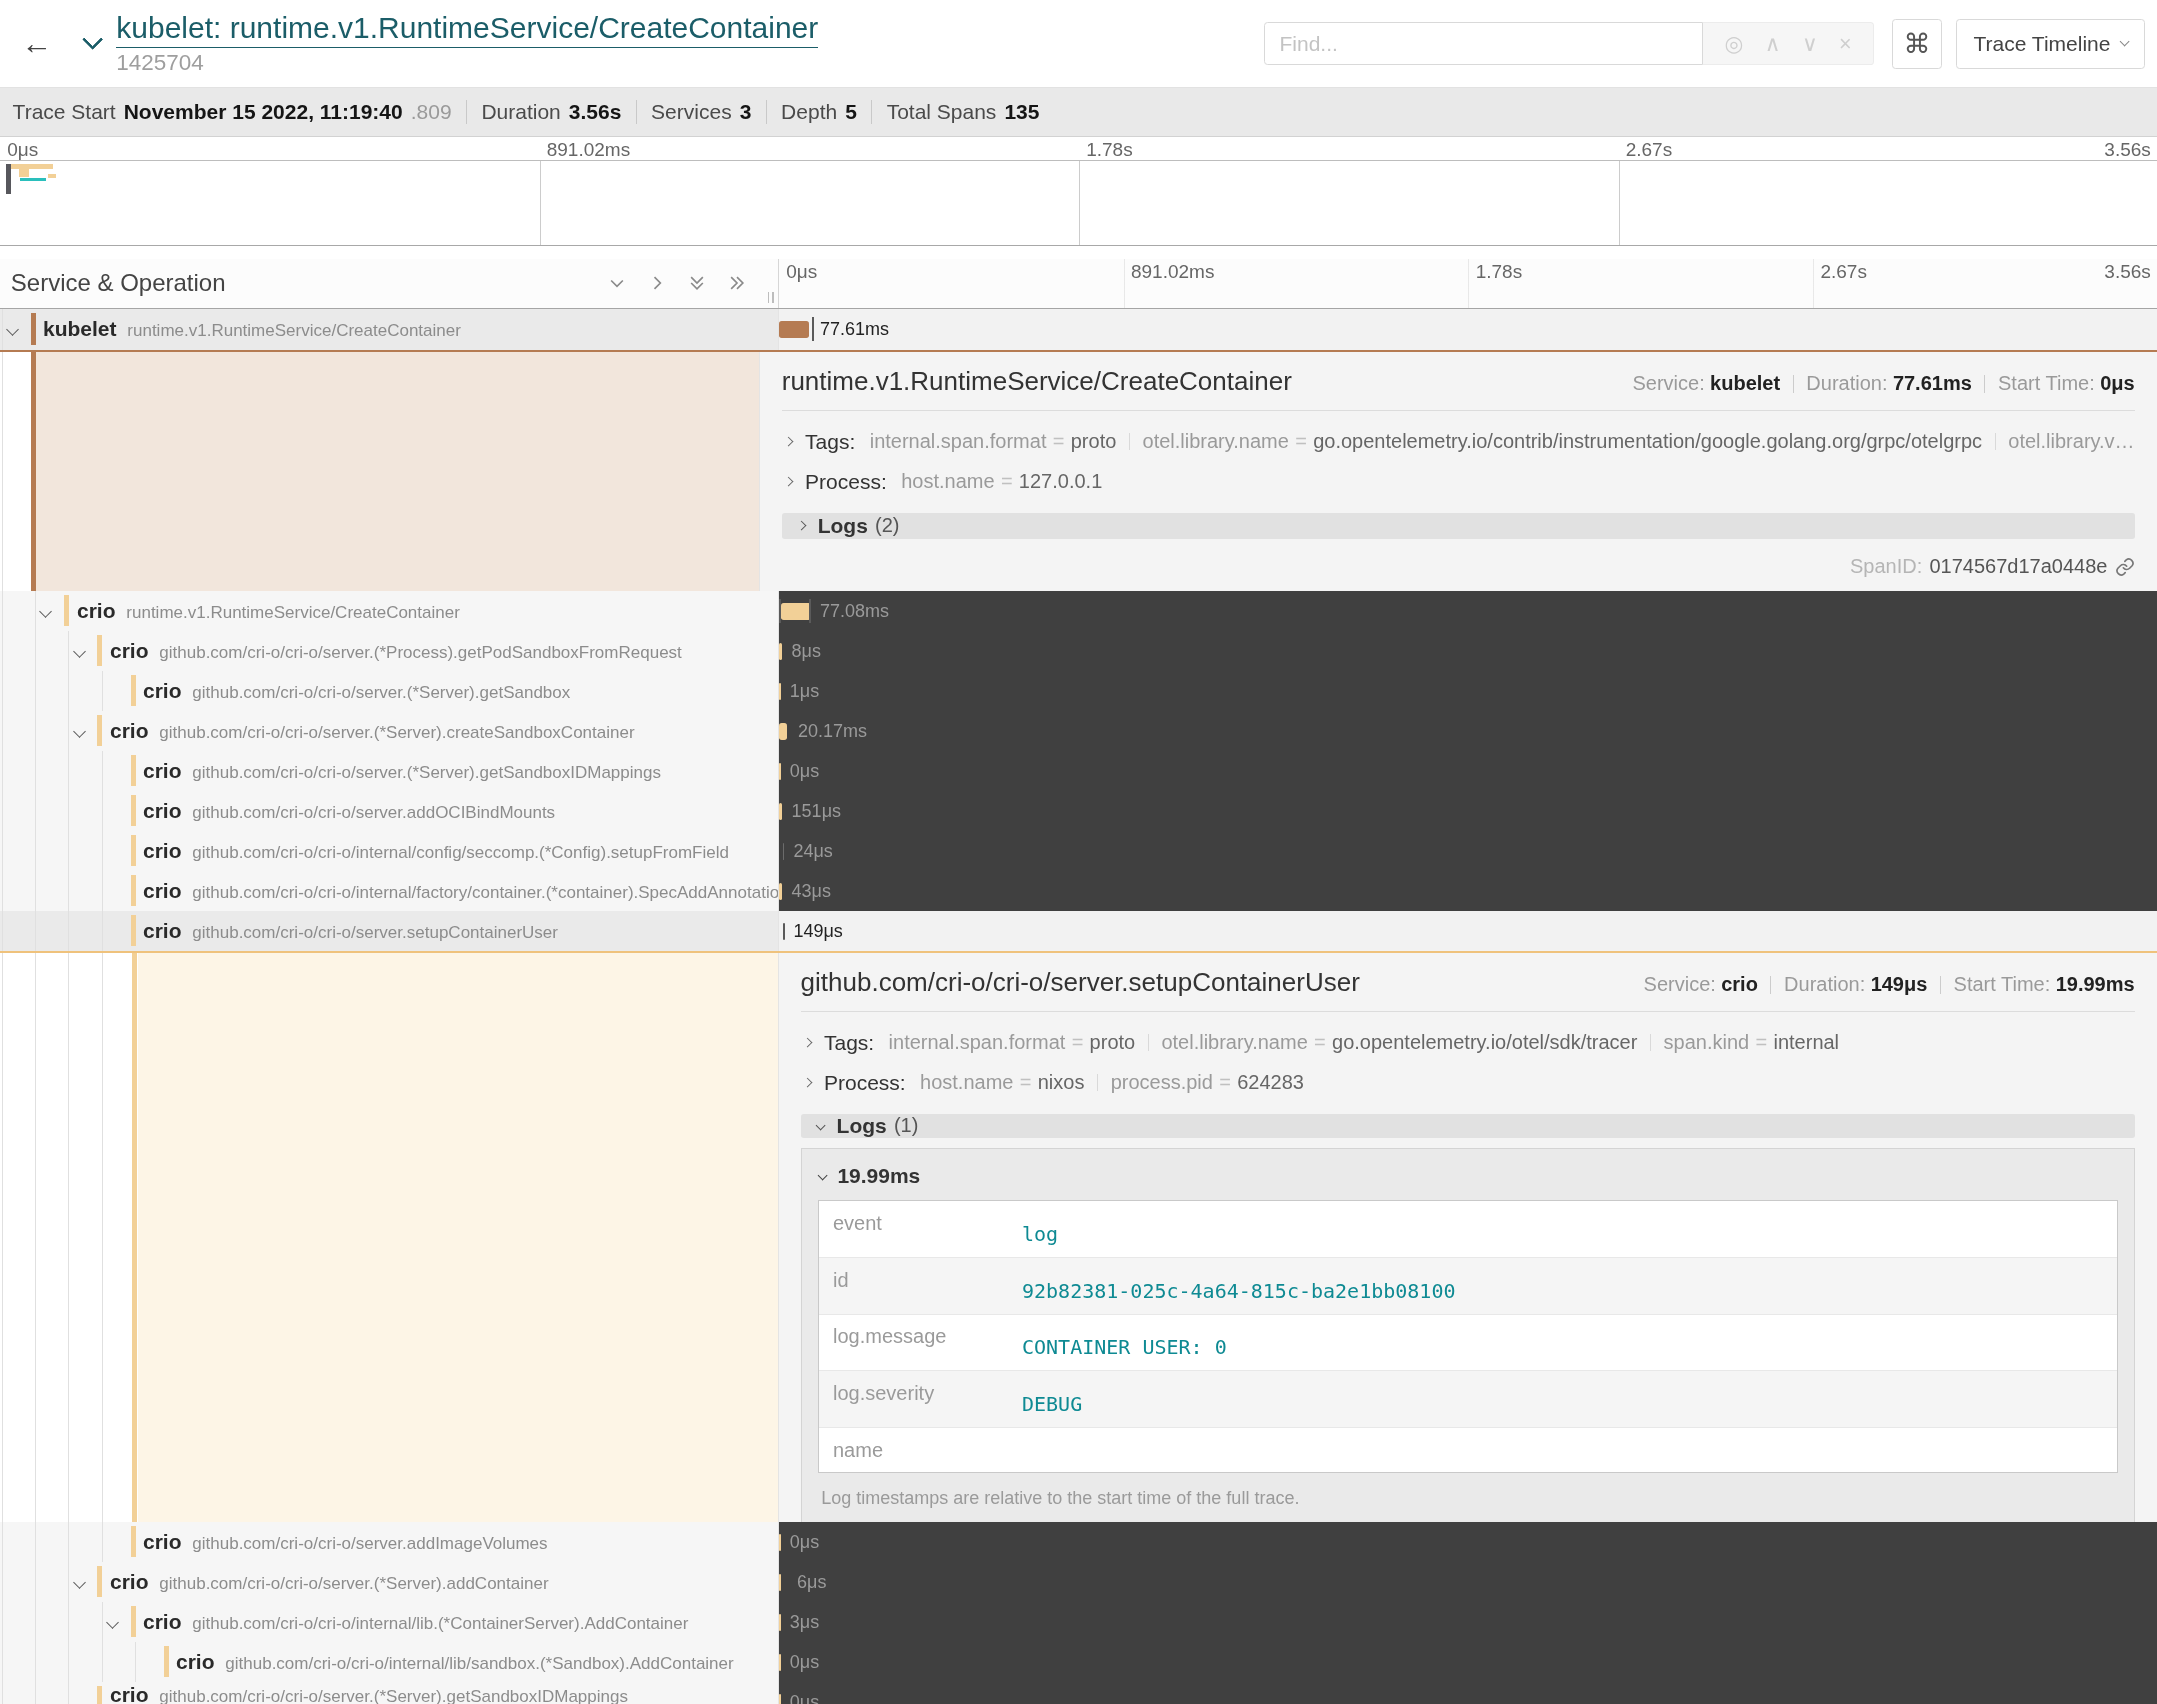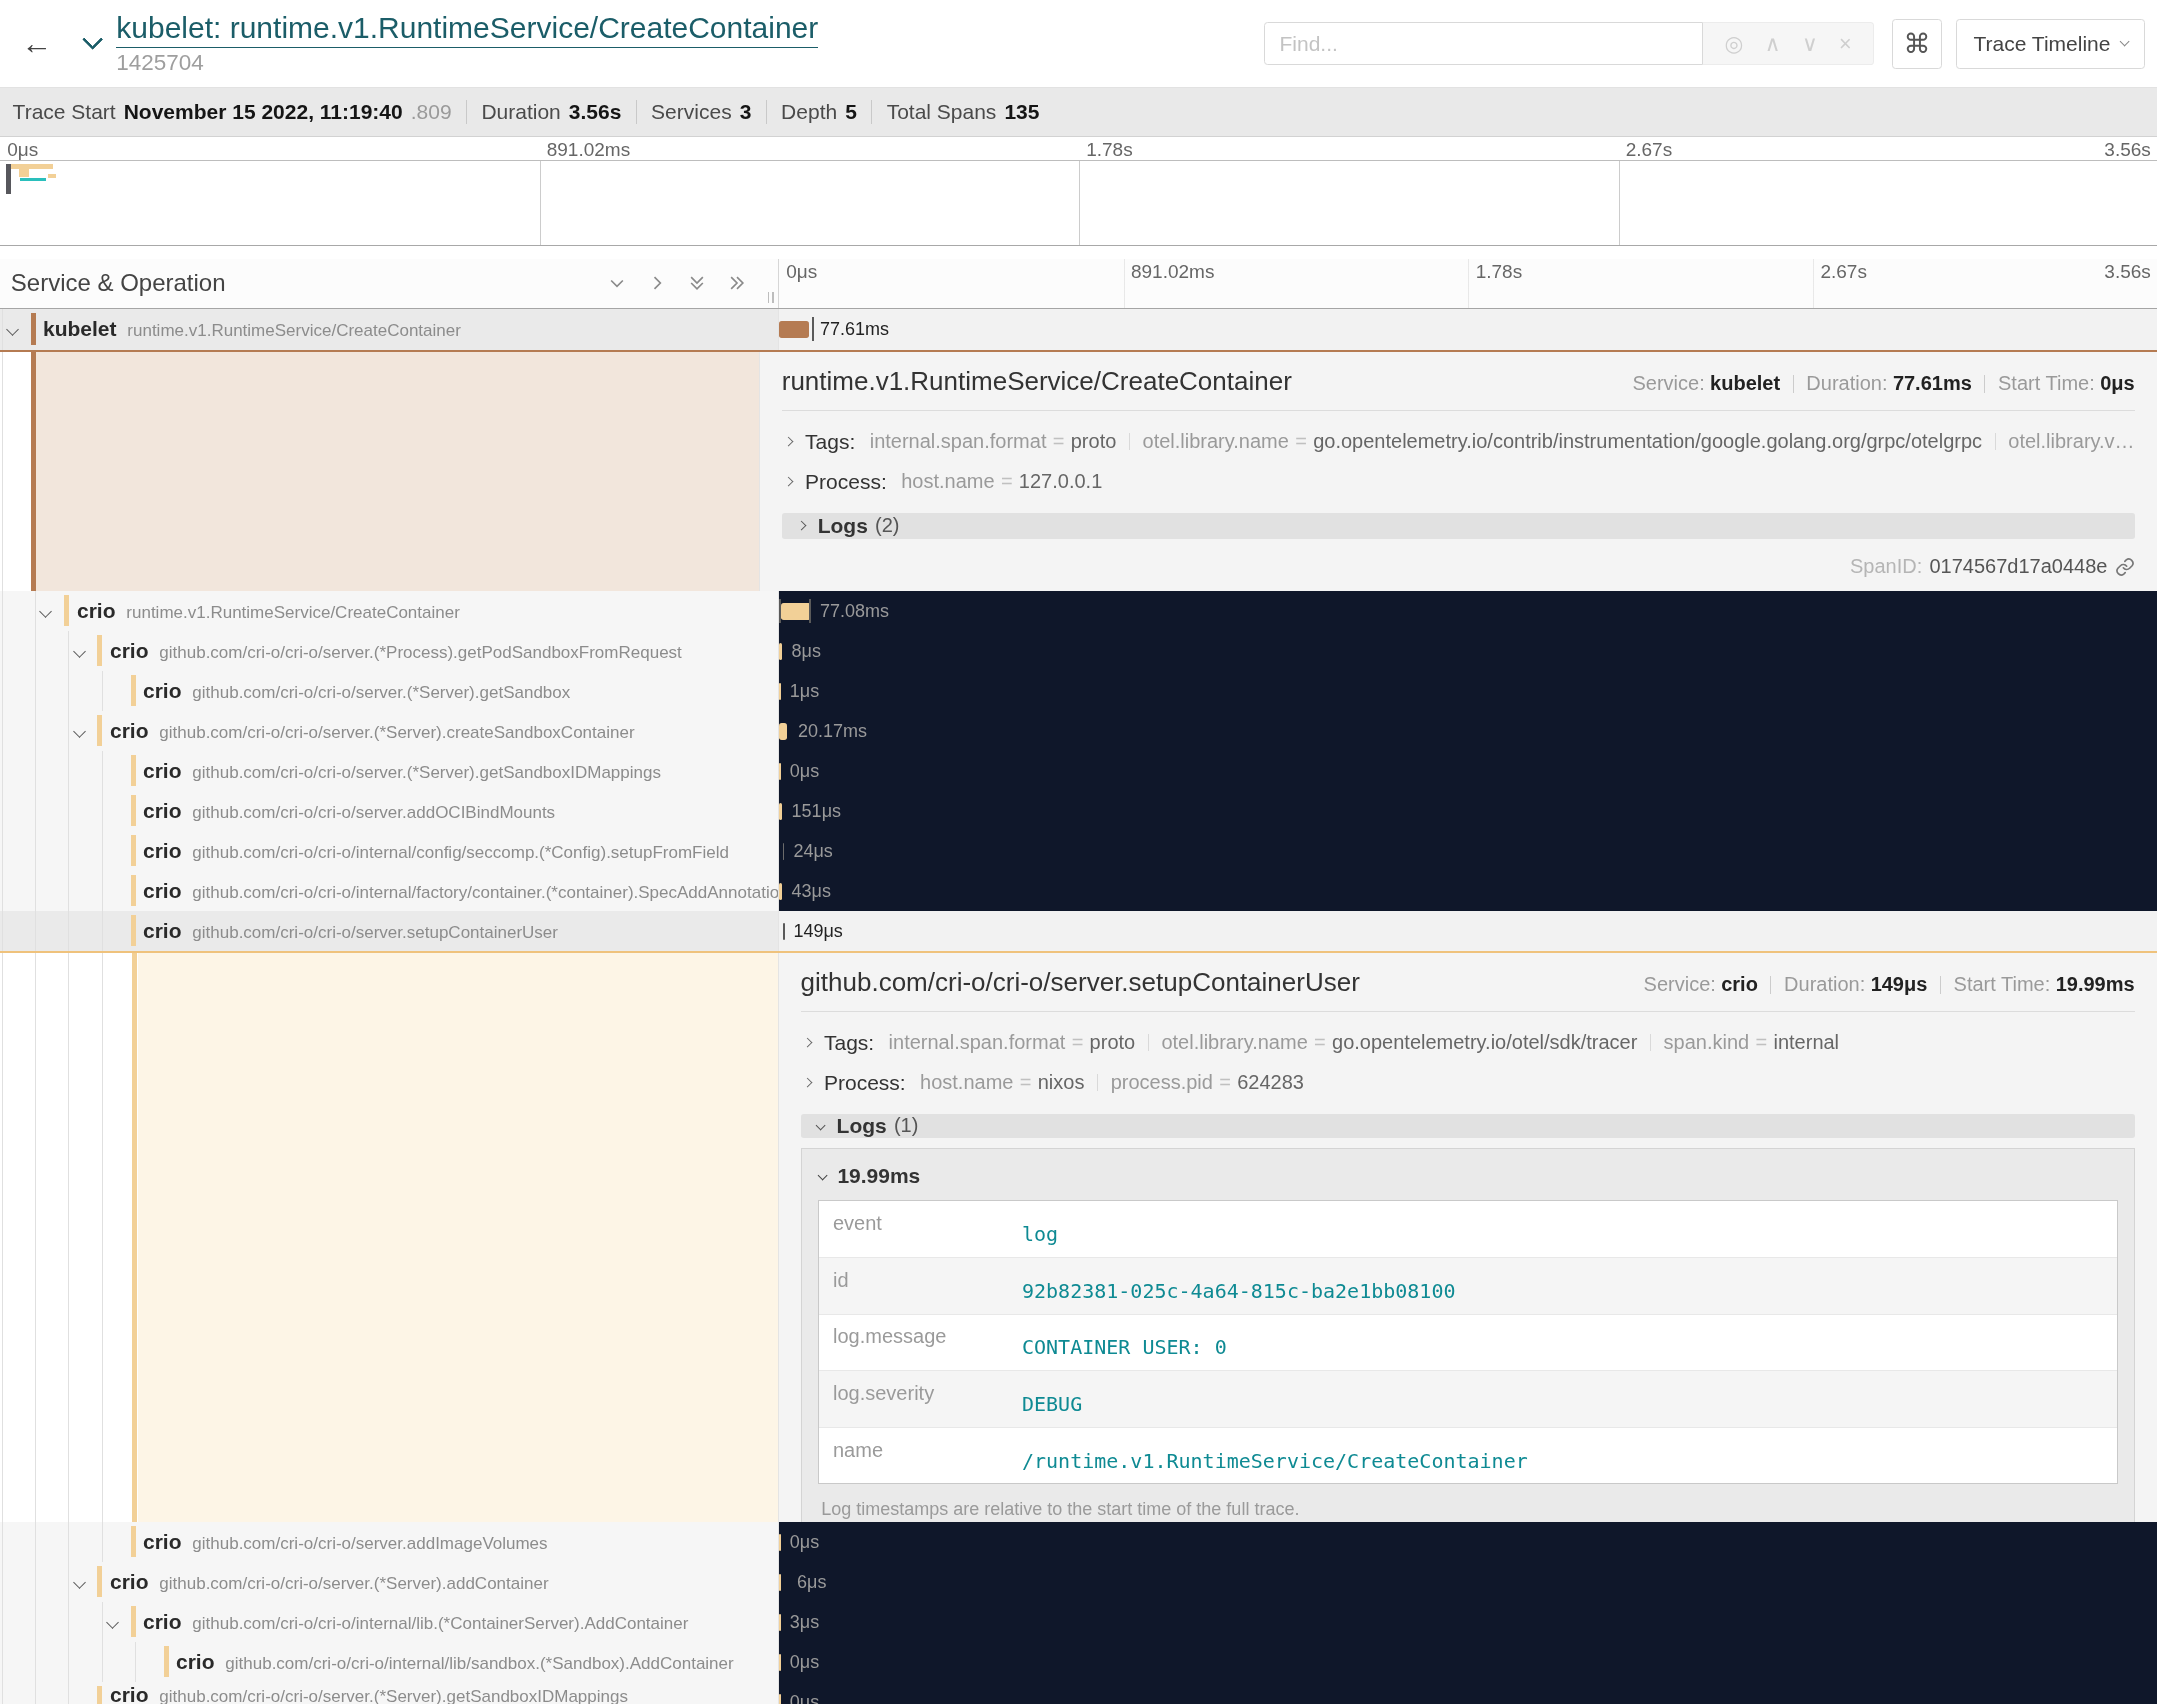--- a/index.html
+++ b/index.html
@@ -77,21 +77,21 @@
   .gridlines { background-image:linear-gradient(#e6e6e6,#e6e6e6),linear-gradient(#e6e6e6,#e6e6e6),linear-gradient(#e6e6e6,#e6e6e6);
                background-size:0.9px 100%; background-repeat:no-repeat;
                background-position:25% 0, 50% 0, 75% 0; }
 
   
   .srow { height:40px; display:flex; }
   .srow.first { height:41px; }
   .ncell { width:779px; position:relative; background:#f6f6f6; border-right:0.9px solid #e4e4e4;
            display:flex; align-items:center; overflow:hidden; cursor:pointer; }
   .srow.sel .ncell { background:#eaeaea; }
-  .tcell { flex:1; position:relative; background:#0f172a; cursor:pointer; }
+  .tcell { flex:1; position:relative; background:#404040; cursor:pointer; }
   .srow.sel .tcell { background:#f2f2f2; }
   .g { position:absolute; top:0; bottom:0; width:0.9px; background:#e0e0e0; }
   .row-chev { position:absolute; }
   .row-chev .cv { width:9px; height:9px; border-color:#595959; }
   .sbar { position:absolute; top:4.5px; bottom:4.5px; width:4.5px; }
   .ntext { display:flex; align-items:baseline; gap:10.8px; white-space:nowrap; }
   .sname { font-size:21px; font-weight:700; color:#2a2a2a; }
   .sop { font-size:17px; color:#8c8c8c; }
   .bar { position:absolute; top:11.7px; height:17px; border-radius:2.7px; }
   .tick { position:absolute; top:8px; height:24px; width:1.8px; background:#5a5a5a; }
@@ -545,21 +545,20 @@
           <div class="lt-row">
             <span class="lt-key">log.message</span>
             <span class="lt-val">CONTAINER USER: 0</span>
           </div>
           <div class="lt-row">
             <span class="lt-key">log.severity</span>
             <span class="lt-val">DEBUG</span>
           </div>
           <div class="lt-row">
             <span class="lt-key">name</span>
-            <span class="lt-val">/runtime.v1.RuntimeService/CreateContainer</span>
           </div>
         </div>
         <div class="log-foot">Log timestamps are relative to the start time of the full trace.</div>
       </div>
       <div class="spanid-row">
         <span class="sp-label">SpanID:</span>
         <span class="sp-val">51cf7f38e5128574</span>
         <span class="link-icon">
           <svg width="20" height="20" viewBox="0 0 24 24">
               <path d="M10 13a5 5 0 0 0 7.5.5l3-3a5 5 0 0 0-7-7l-1.7 1.7"></path>

